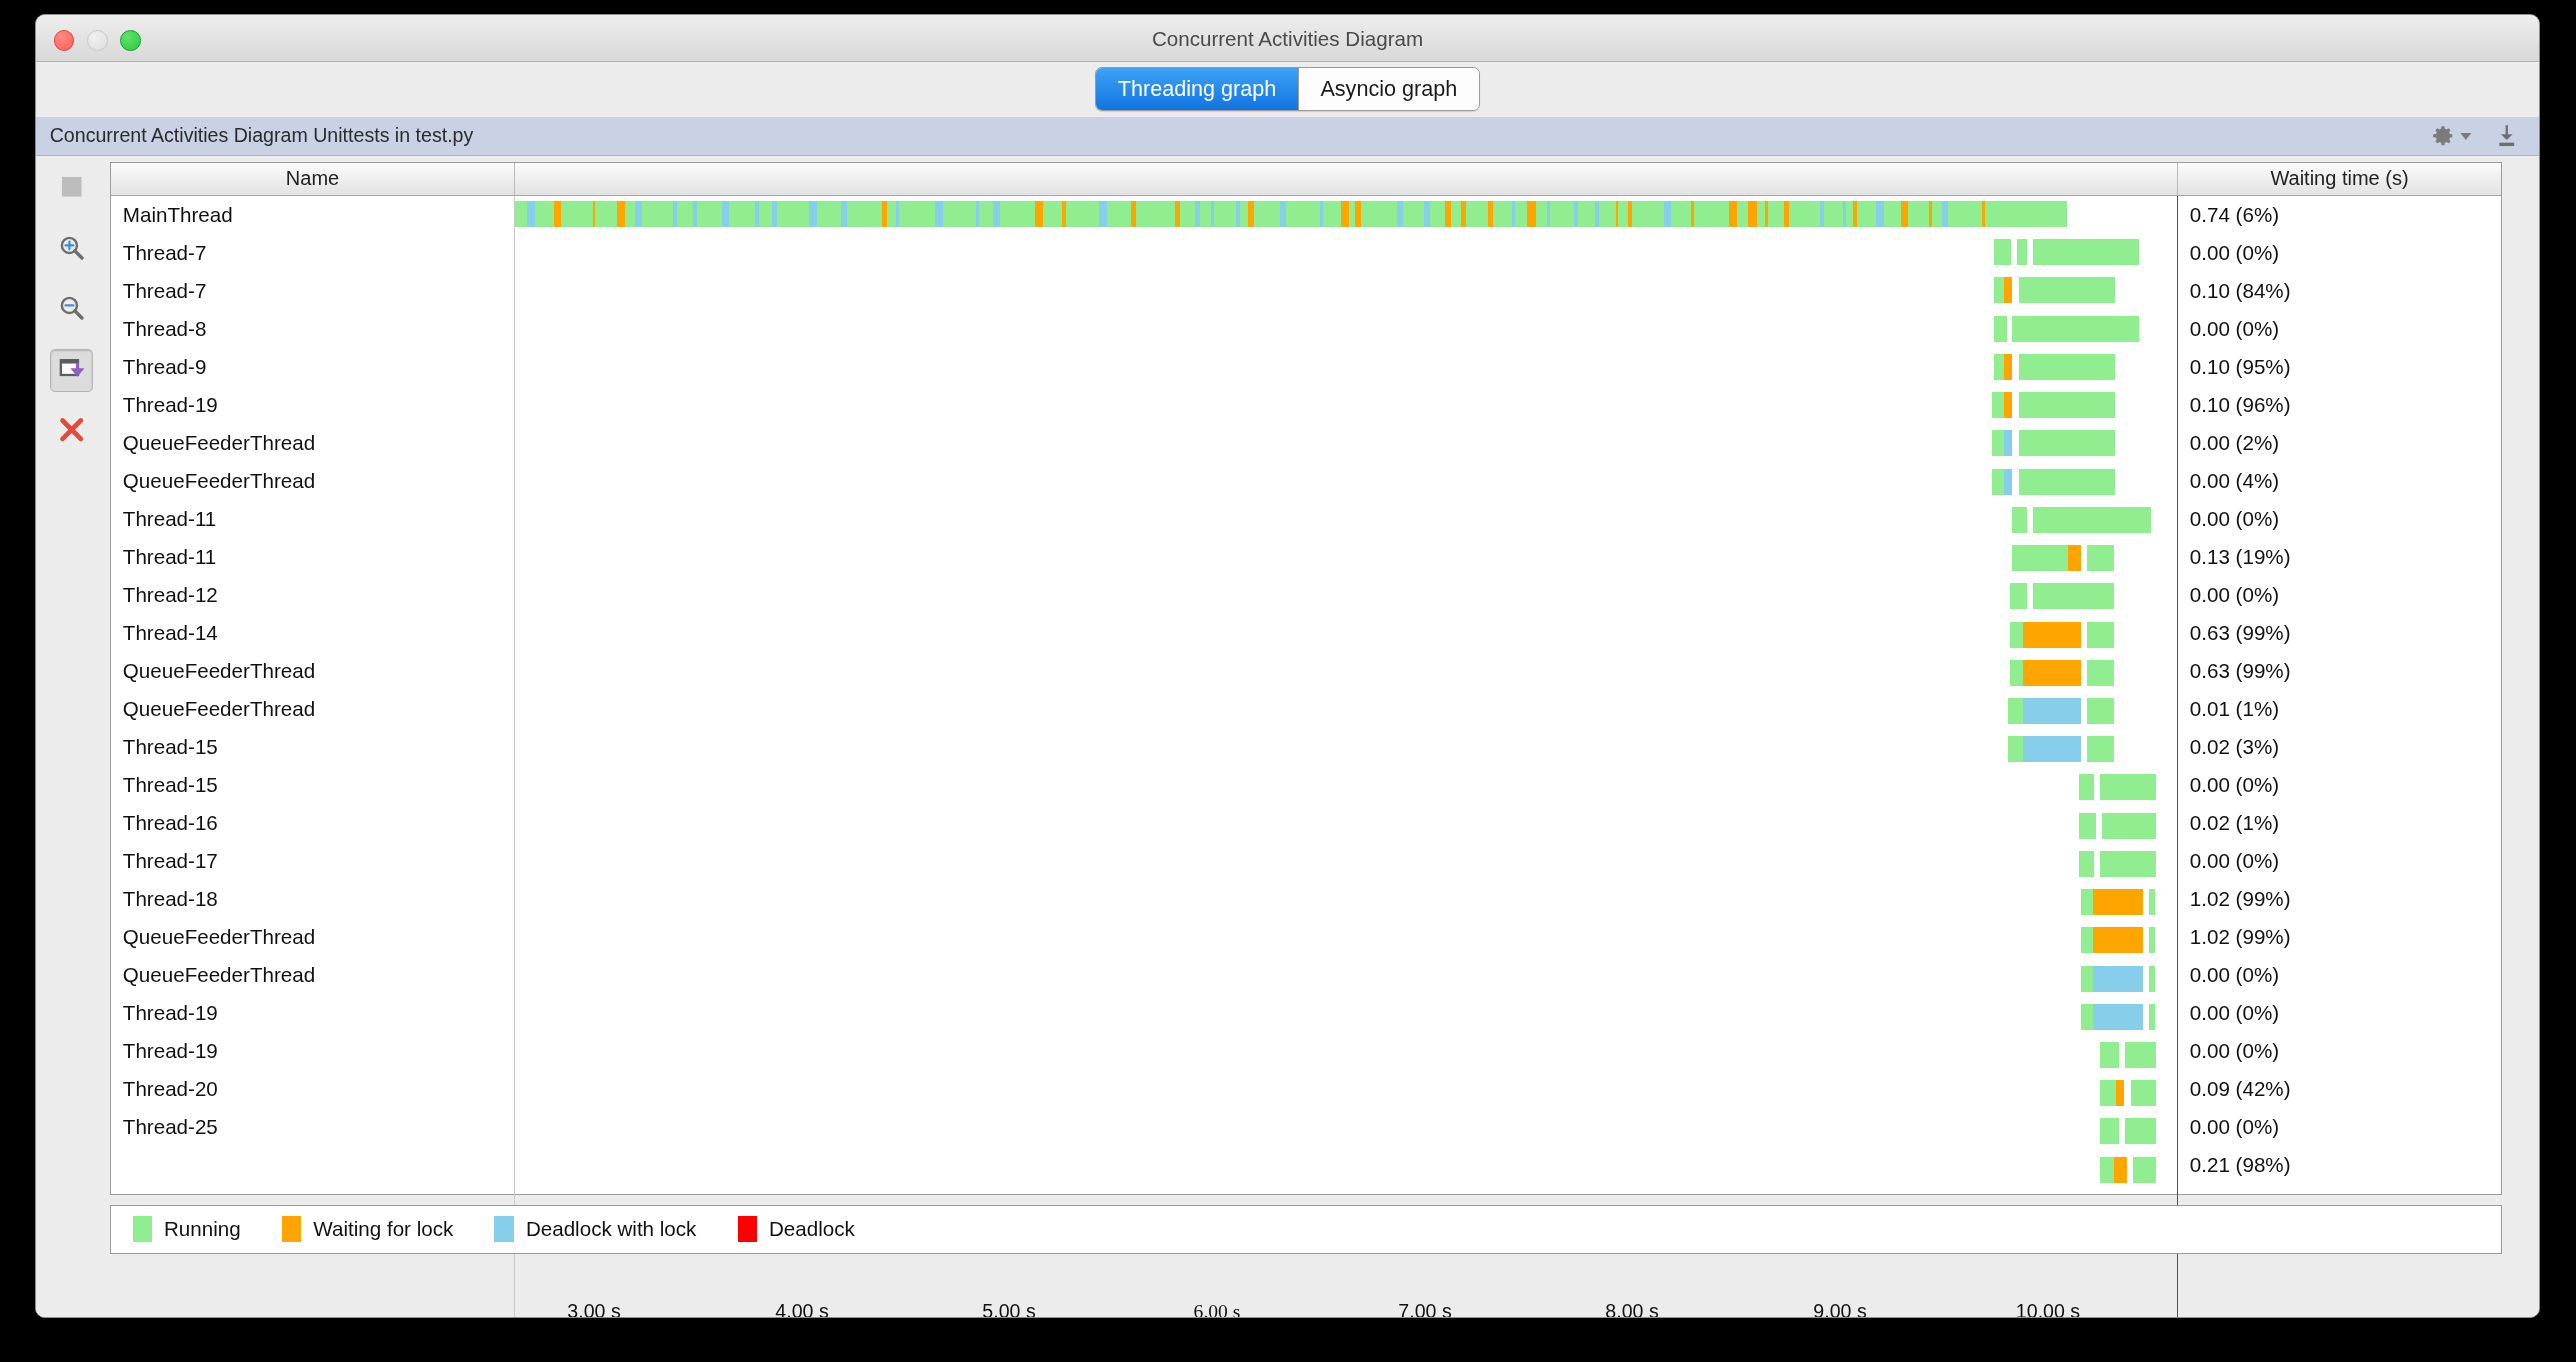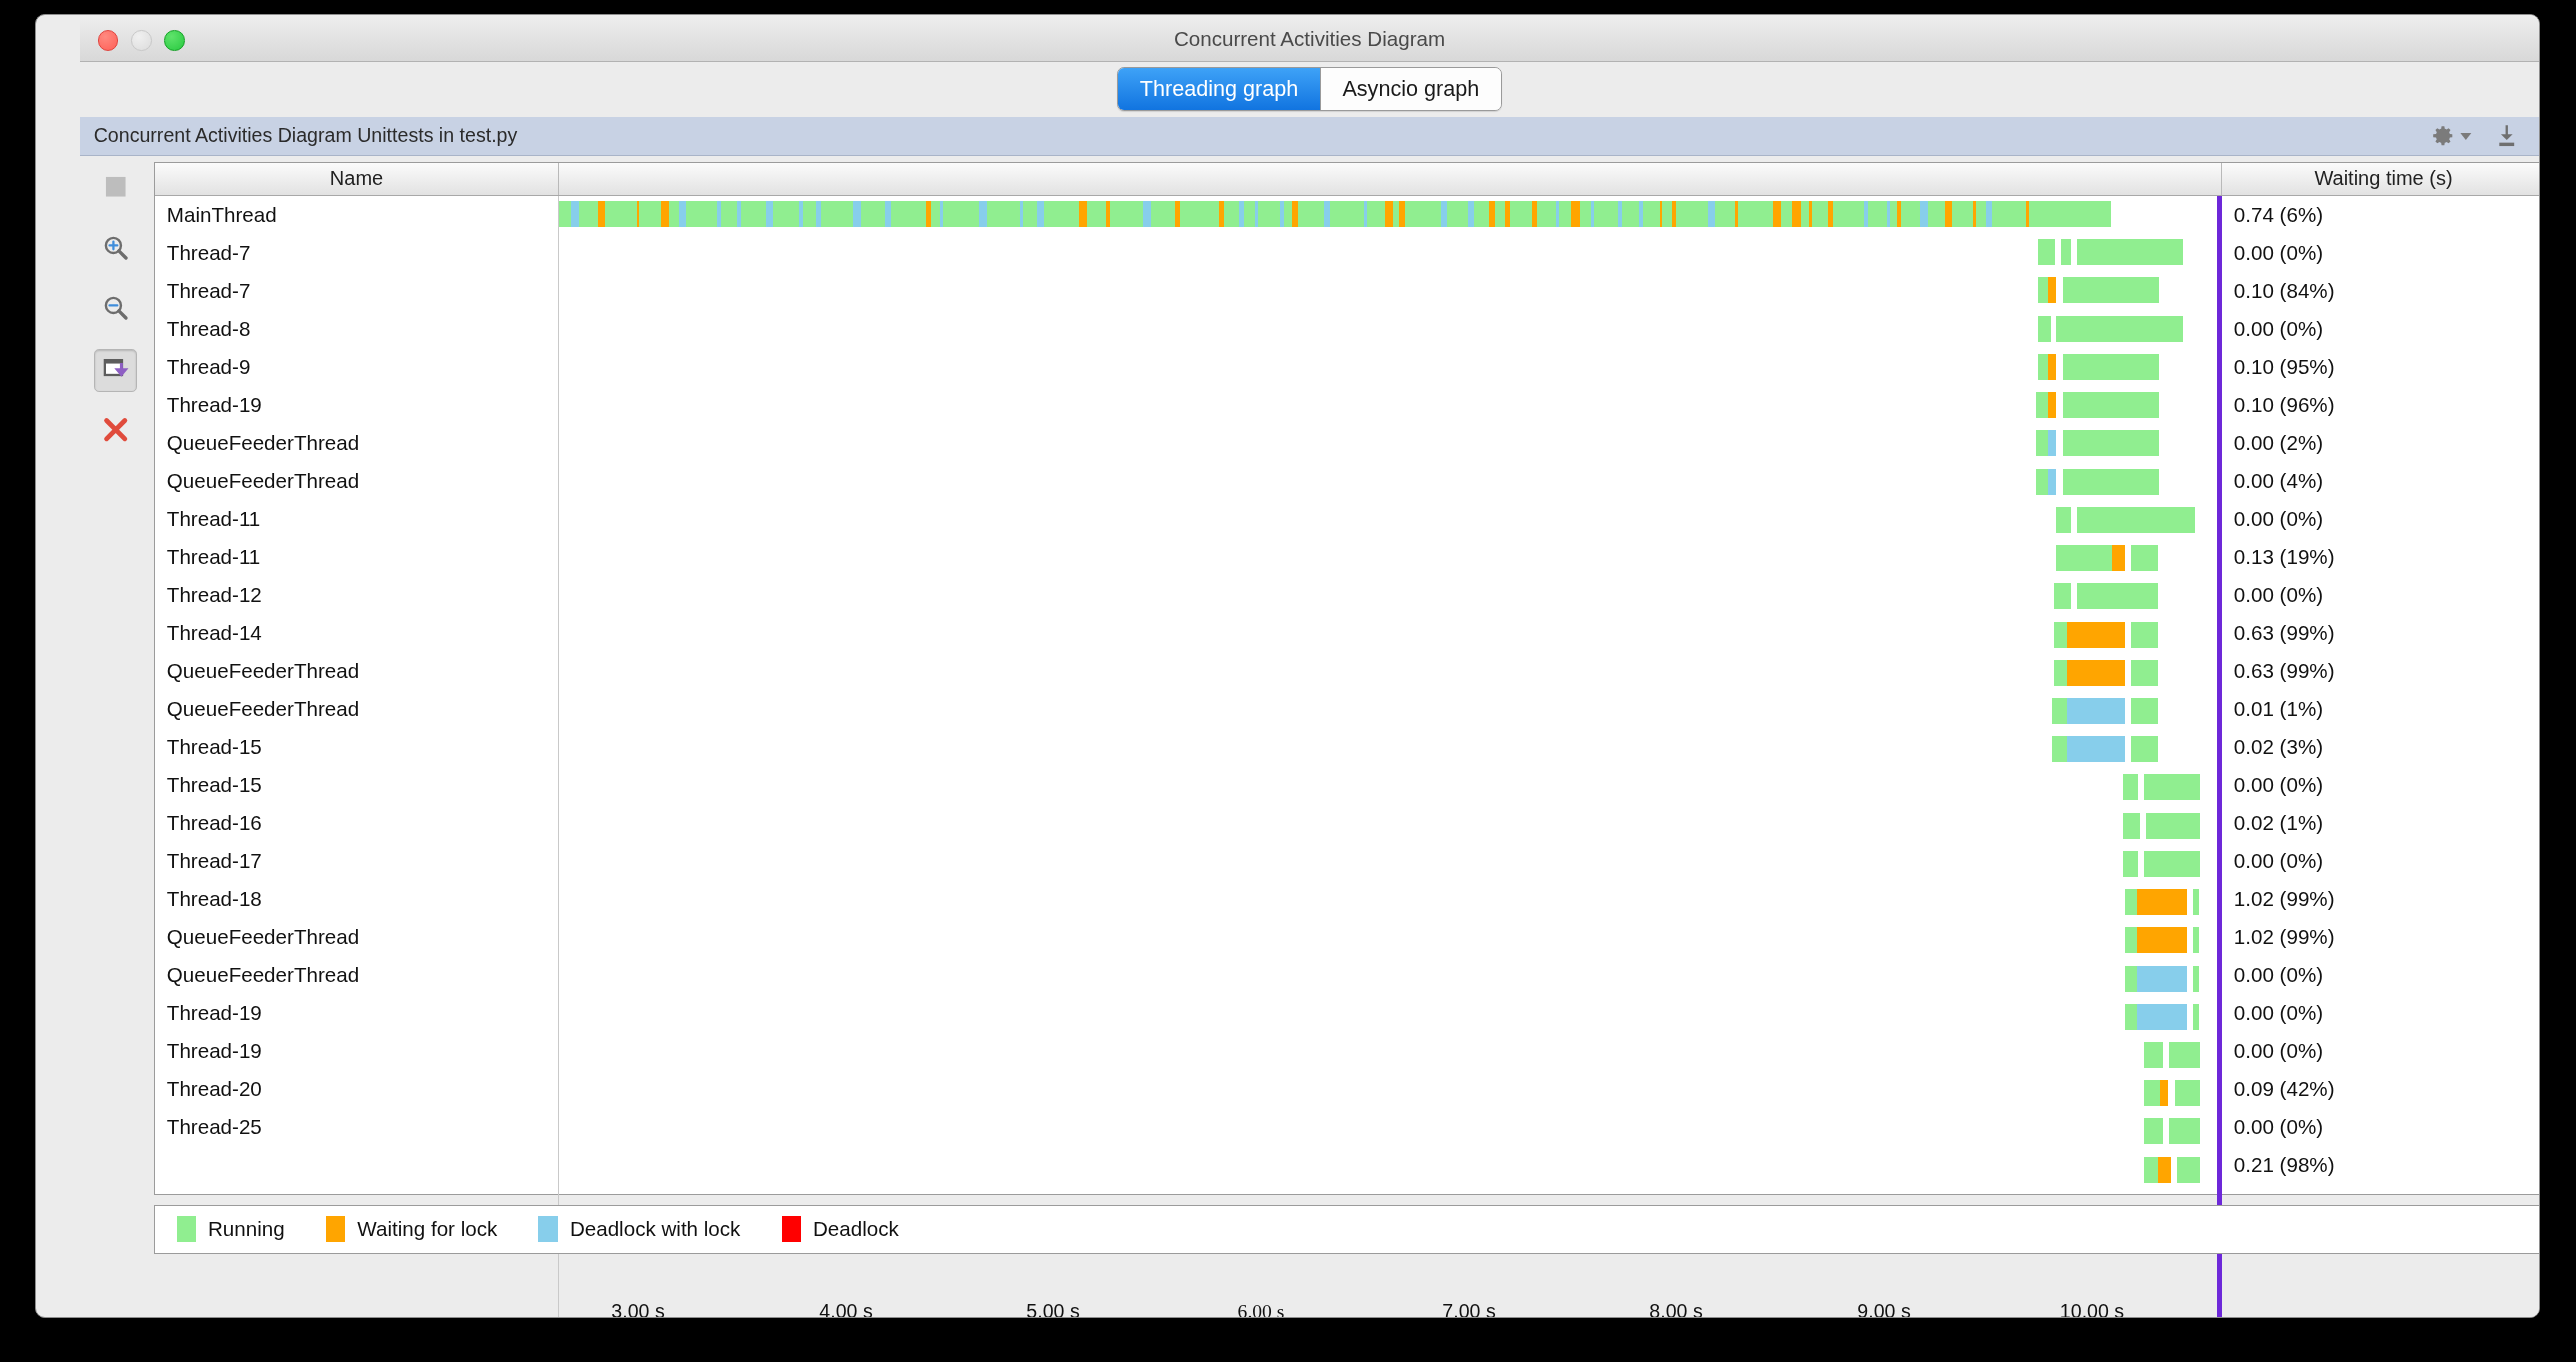--- a/index.html
+++ b/index.html
@@ -5,21 +5,20 @@
   * { box-sizing: border-box; margin:0; padding:0; }
   html,body { width:2576px; height:1362px; background:#000; overflow:hidden;
               font-family:"Liberation Sans", sans-serif; }
 
   
   #window {
     position:absolute; left:35px; top:13.7px; width:2505px; height:1304px;
     background:#ececec; border-radius:9.8px; overflow:hidden;
     box-shadow:0 3.9px 21.6px rgba(0,0,0,.55);
     border:1px solid #8e8e8e;
-    padding-left:44px;
   }
 
   
   #titlebar {
     position:relative; height:47px;
     background:linear-gradient(#eeeeee,#d8d8d8);
     border-bottom:1px solid #b2b2b2;
   }
   .traffic { position:absolute; top:15.7px; width:20.6px; height:20.6px; border-radius:50%; }
   .tl-close { left:17.6px; background:radial-gradient(circle at 35% 30%, #ff8a80, #ff5f57); border:1px solid #e0443e; }
@@ -77,21 +76,21 @@
            border-bottom:1px solid #a8a8a8; }
   .th { font-size:20px; color:#222; display:flex; align-items:center; justify-content:center;
         border-right:1px solid #b9b9b9; background:linear-gradient(#fbfbfb,#e2e2e2); }
   #th-name  { width:404px; }
   #th-graph { flex:1; }
   #th-wait  { width:323px; border-right:none; }
 
   
   #grid { position:relative; height:1155px; display:flex; }
   #col-name { width:404px; border-right:1px solid #c9c9c9; position:relative; }
-  #col-graph{ flex:1; position:relative; border-right:5px solid #6d28d9; overflow:hidden; }
+  #col-graph{ flex:1; position:relative; border-right:1px solid #6d28d9; overflow:hidden; }
   #col-wait { width:323px; position:relative; }
 
   .namecell, .waitcell {
     height:38px; display:flex; align-items:center; font-size:20.6px; color:#111;
     padding-left:11.8px; white-space:nowrap;
   }
 
   
   .lane { position:absolute; left:0; right:0; height:38px; }
   .seg  { position:absolute; top:5.9px; height:25.5px; }

